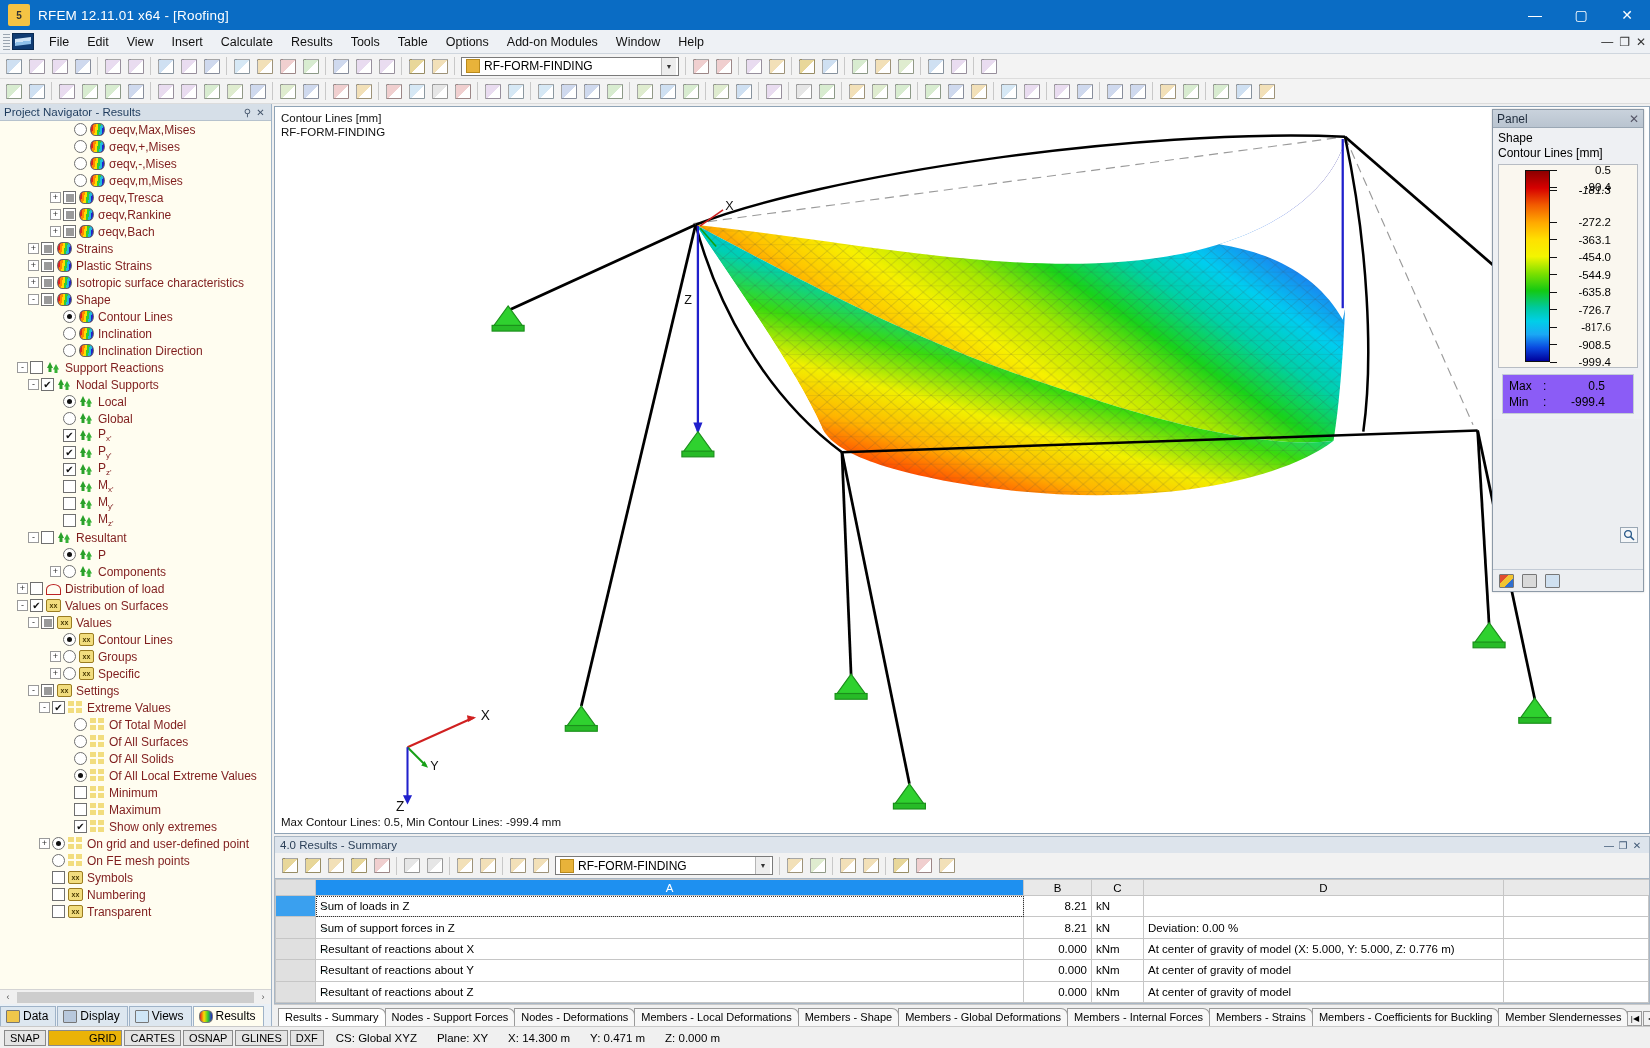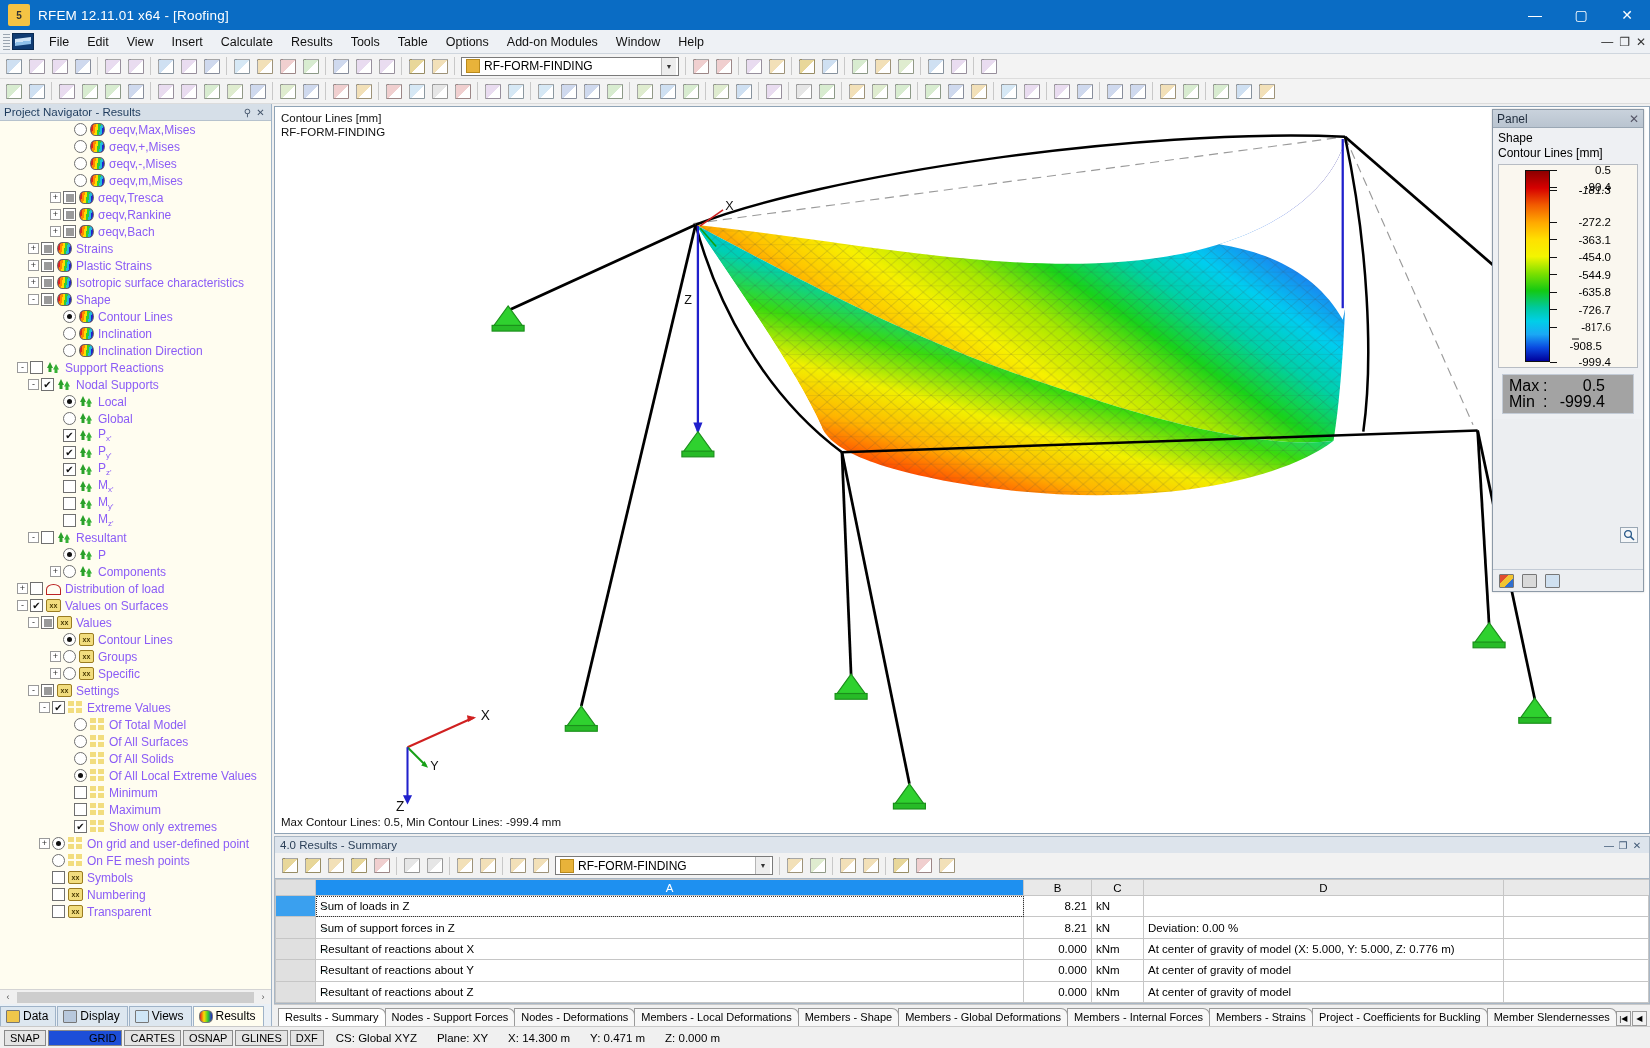--- a/index.html
+++ b/index.html
@@ -82,21 +82,21 @@
            font-size:7px;color:#4a3a00;text-align:center;line-height:11px;font-weight:bold;}
   .icn.grid{ background:transparent;position:relative;}
   .icn.grid::before{content:"";position:absolute;inset:0;
      background:
        linear-gradient(#f2dd7e,#f2dd7e) 0 0/6px 5px no-repeat,
        linear-gradient(#f2dd7e,#f2dd7e) 8px 0/6px 5px no-repeat,
        linear-gradient(#f2dd7e,#f2dd7e) 0 7px/6px 5px no-repeat,
        linear-gradient(#f2dd7e,#f2dd7e) 8px 7px/6px 5px no-repeat;
      outline:none;}
   .icn.load{ border:1px solid #b22; border-radius:50% 50% 0 0; height:11px; margin-top:1px;}
-  .lbl{ color:#8b5cf6; }
+  .lbl{ color:#7f1d1d; }
   .lbl sub{ font-size:8px; }
   #nav-scroll{ height:15px; background:#f0f0f0; border-top:1px solid #d4d4d4;
      display:flex;align-items:center;}
   #nav-scroll .ar{width:16px;text-align:center;font-size:9px;color:#555;}
   #nav-scroll .bar{flex:1;height:11px;background:#cdcdcd;margin:0 1px;}
   #nav-tabs{ height:22px; background:#eaf0f6; display:flex; align-items:flex-end; }
   .ntab{ display:flex;align-items:center;gap:3px;padding:2px 7px 3px 5px;font-size:12px;
          border:1px solid #9fb3c8;border-bottom:none;background:#dde7f0;margin-right:1px;}
   .ntab.active{ background:#fffdf0;}
   .ntab .ti{width:14px;height:13px;flex:none;border-radius:1px;}
@@ -118,22 +118,22 @@
   #grad{ width:25px; height:192px; margin-left:22px; border:1px solid #111;
          background:linear-gradient(to bottom,
            #8b0000 0%, #d60000 9%, #f25c00 18%, #ffa800 27%, #ffe000 36%,
            #f3f500 45%, #7ce000 54%, #13c913 63%, #00c9a0 72%, #00cfe8 79%,
            #1aa8f5 86%, #0a49e0 93%, #00009b 100%);}
   #ticks{ position:relative; flex:1; height:192px; margin-left:0;}
   .tick{ position:absolute; left:0; display:flex; align-items:center; font-size:11.5px;
          transform:translateY(-50%); white-space:nowrap;}
   .tick .dash{ width:7px;height:1px;background:#111;margin-right:2px;}
   .tick .tv{ width:52px; text-align:right;}
-  #minmax{ background:#a3a3a3; border:1px solid #c3cbd6; margin:6px 4px 0 4px; padding:3px 6px;
-           font-size:16px; line-height:16px;}
+  #minmax{ background:#8b5cf6; border:1px solid #c3cbd6; margin:6px 4px 0 4px; padding:3px 6px;
+           font-size:12px; line-height:16px;}
   #minmax .row{display:flex;}
   #minmax .k{width:34px;}
   #minmax .c{width:12px;}
   #minmax .v{flex:1;text-align:right;padding-right:22px;}
   #panel-blank{ flex:1; min-height:150px; background:#eceef1; position:relative;}
   #panel-btn{ position:absolute; right:5px; bottom:26px; width:18px;height:16px;background:#f4f6f8;
               border:1px solid #9aa7b4; display:flex;align-items:center;justify-content:center;}
   #panel-foot{ height:22px; background:#eceef1; border-top:1px solid #c3cbd6; display:flex;
                align-items:center; gap:8px; padding:0 6px;}
   .pfi{width:15px;height:14px;border-radius:1px;}
@@ -164,21 +164,21 @@
          border-bottom:none; border-radius:0 7px 0 0; margin-right:-1px; white-space:nowrap;}
   .stab.active{ background:#fff; font-weight:normal;}
   .navarrows{ margin-left:auto; display:flex; gap:1px; padding-right:6px;}
   .navarrows div{ width:15px;height:15px;background:#f2f2f2;border:1px solid #9a9a9a;
       display:flex;align-items:center;justify-content:center;font-size:8px;}
   
   #statusbar{ height:22px; background:#f0f0f0; border-top:1px solid #c9c9c9;
               display:flex;align-items:center; font-size:11.5px; padding:0 4px; gap:0;}
   #statusbar .sleft{ flex:1; padding-left:2px;}
   .stog{ border:1px solid #8a8a8a; background:#e4e4e4; padding:1px 5px; margin-right:2px; font-size:11px;}
-  .stog.on{ background:#1d4ed8;padding-left:40px;}
+  .stog.on{ background:#eab308;padding-left:40px;}
   .sfield{ padding:0 10px; white-space:nowrap;}
 </style>
 </head>
 <body>
 
 <div id="titlebar">
   <div class="app-icon">5</div>
   <div class="title">RFEM 12.11.01 x64 - [Roofing]</div>
   <div class="winbtns">
     <div class="winbtn">—</div>
@@ -1086,21 +1086,21 @@
                   <span class="tv">-635.8</span>
                 </div>
                 <div class="tick" style="top: 139.636px;">
                   <span class="dash"></span>
                   <span class="tv">-726.7</span>
                 </div>
                 <div class="tick" style="top: 157.091px; font-family: Liberation Serif, serif;">
                   <span class="dash"></span>
                   <span class="tv">-817.6</span>
                 </div>
-                <div class="tick" style="top: 174.545px; flex-direction: column;">
+                <div class="tick" style="top: 174.545px;">
                   <span class="dash"></span>
                   <span class="tv">-908.5</span>
                 </div>
                 <div class="tick" style="top: 192px;">
                   <span class="dash"></span>
                   <span class="tv">-999.4</span>
                 </div>
               </div>
           </div>
           <div id="minmax">
@@ -1264,21 +1264,21 @@
       </div>
       <div id="sheettabs">
           <div class="stab active">Results - Summary</div>
           <div class="stab">Nodes - Support Forces</div>
           <div class="stab">Nodes - Deformations</div>
           <div class="stab">Members - Local Deformations</div>
           <div class="stab">Members - Shape</div>
           <div class="stab">Members - Global Deformations</div>
           <div class="stab">Members - Internal Forces</div>
           <div class="stab">Members - Strains</div>
-          <div class="stab">Project - Coefficients for Buckling</div>
+          <div class="stab">Members - Coefficients for Buckling</div>
           <div class="stab">Member Slendernesses</div>
           <div class="navarrows">
             <div>|◀</div>
             <div>◀</div>
           </div>
         </div>
     </div>
   </div>
 </div>
 

